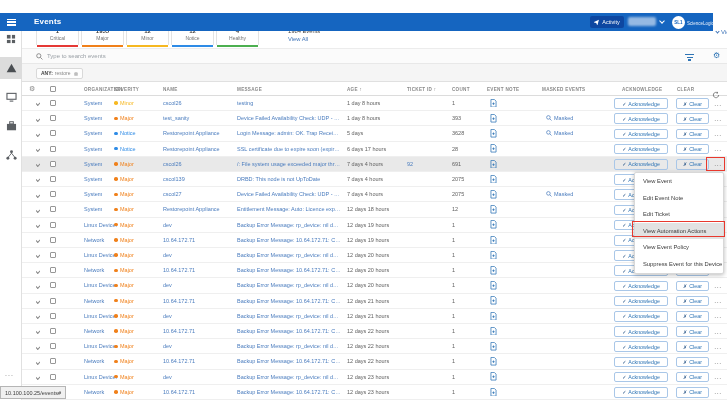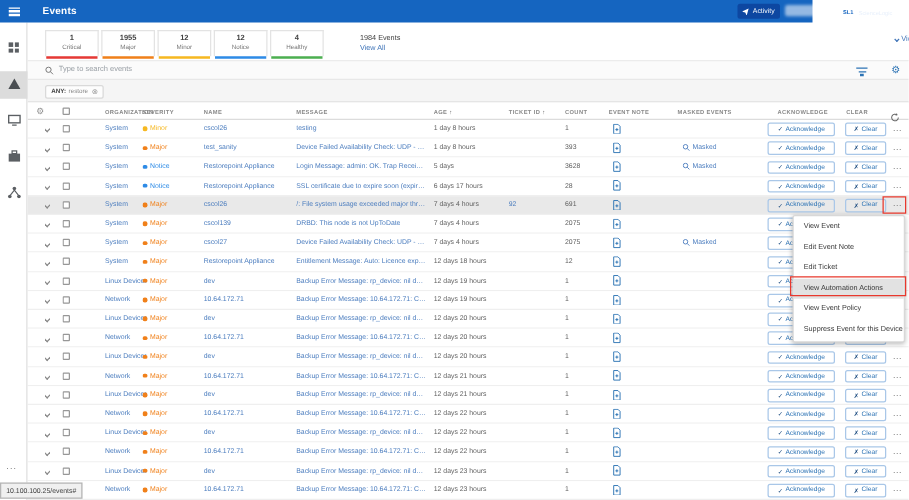--- a/index.html
+++ b/index.html
@@ -1,20 +1,20 @@
 <!DOCTYPE html>
 <html><head>
 <meta charset="utf-8">
 <style>
   * { margin:0; padding:0; box-sizing:border-box; }
   html,body { width:727px; height:400px; overflow:hidden; }
   body { font-family:"Liberation Sans", sans-serif; background:#fff; position:relative; }
 
   
-  #topbar { position:absolute; left:0; top:0; width:650px; height:18px; background:#1565c0; z-index:50; }
+  #topbar { position:absolute; left:0; top:13px; width:713px; height:18px; background:#1565c0; z-index:50; }
   #hamburger { position:absolute; left:7px; top:5.5px; width:9px; cursor:pointer; }
   #hamburger i { display:block; height:1.3px; background:#fff; margin-bottom:1.7px; }
   #page-title { position:absolute; left:34px; top:4px; color:#fff; font-size:8px; font-weight:bold; letter-spacing:.2px; }
   #activity-chip { position:absolute; left:590px; top:3px; width:34px; height:12px; background:#0d47a1; border-radius:2px; display:flex; align-items:center; justify-content:center; gap:2px; color:#fff; font-size:5.5px; }
   #user-redacted { position:absolute; left:628px; top:4px; width:28px; height:9px; background:rgba(255,255,255,.55); border-radius:2px; filter:blur(1.2px); }
   #user-caret { position:absolute; left:660px; top:6px; width:4px; height:4px; border-right:1px solid #fff; border-bottom:1px solid #fff; transform:rotate(45deg); }
   #logo-circle { position:absolute; left:672px; top:2.5px; width:13px; height:13px; background:#fff; border-radius:50%; display:flex; align-items:center; justify-content:center; color:#1565c0; font-size:4.5px; font-weight:bold; }
   #brand-text { position:absolute; left:687px; top:8px; color:#e8f0fb; font-size:4.5px; }
 
   

